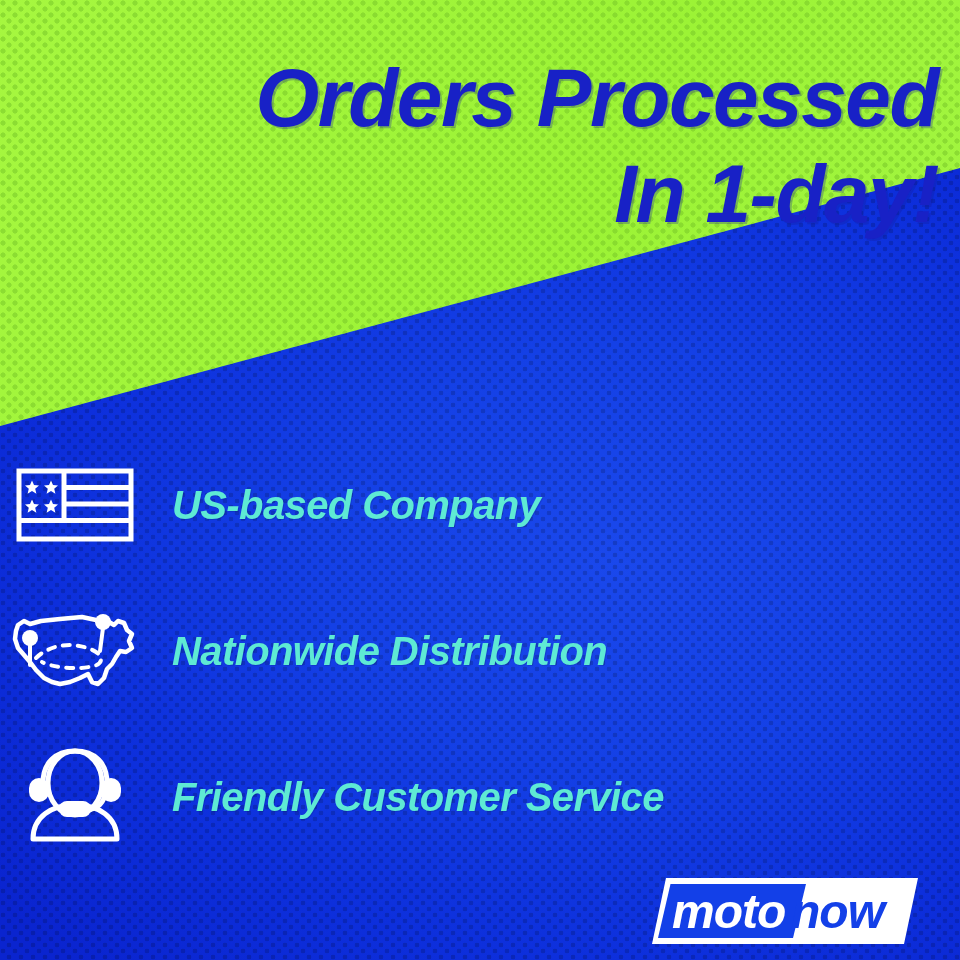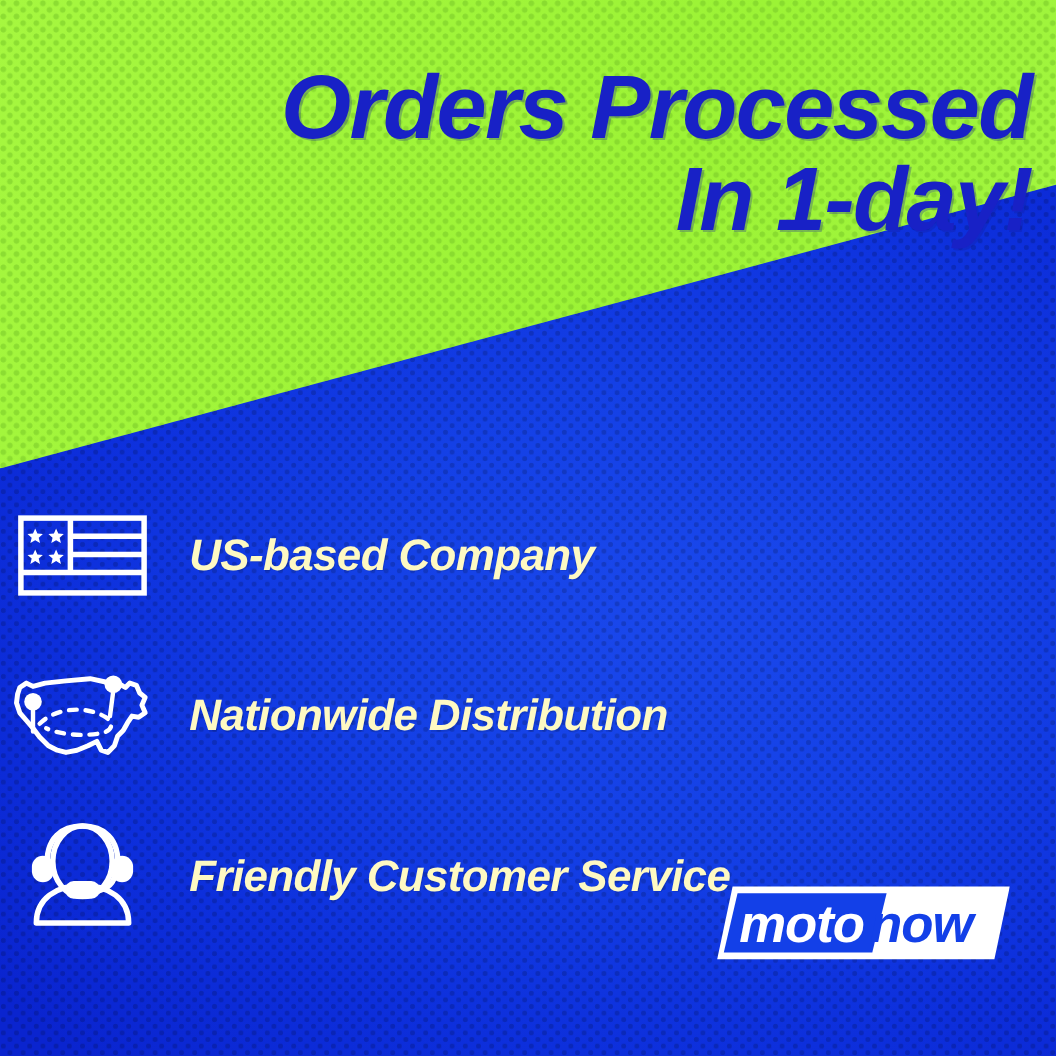--- a/index.html
+++ b/index.html
@@ -63,21 +63,21 @@
     font-style: italic;
     font-size: 82px;
     line-height: 1.02;
     letter-spacing: -1.5px;
     text-shadow: 2px 2px 0 rgba(20,25,150,0.28);
   }
   .headline .ln {
     display: block;
     white-space: nowrap;
   }
-  .headline .ln2 { margin-top: 0; }
+  .headline .ln2 { margin-top: 12px; }
 
   
   .features {
     position: absolute;
     left: 0;
     top: 432px;
     width: 960px;
   }
   .feature-row {
     position: relative;
@@ -86,35 +86,35 @@
     height: 146px;
   }
   .feature-icon {
     width: 150px;
     min-width: 150px;
     display: flex;
     align-items: center;
     justify-content: center;
   }
   .feature-label {
-    color: #fef9c3;
+    color: #5eead4;
     font-size: 40px;
     font-weight: 700;
     font-style: italic;
     letter-spacing: -0.6px;
     white-space: nowrap;
     text-shadow: 1px 1px 0 rgba(0,0,0,0.10);
     margin-left: 22px;
   }
 
   
   .logo {
     position: absolute;
     left: 636px;
-    top: 800px;
+    top: 872px;
     width: 282px;
     height: 80px;
   }
   .logo svg { display: block; }
 </style>
 </head>
 <body>
 
 <div id="banner">
 

